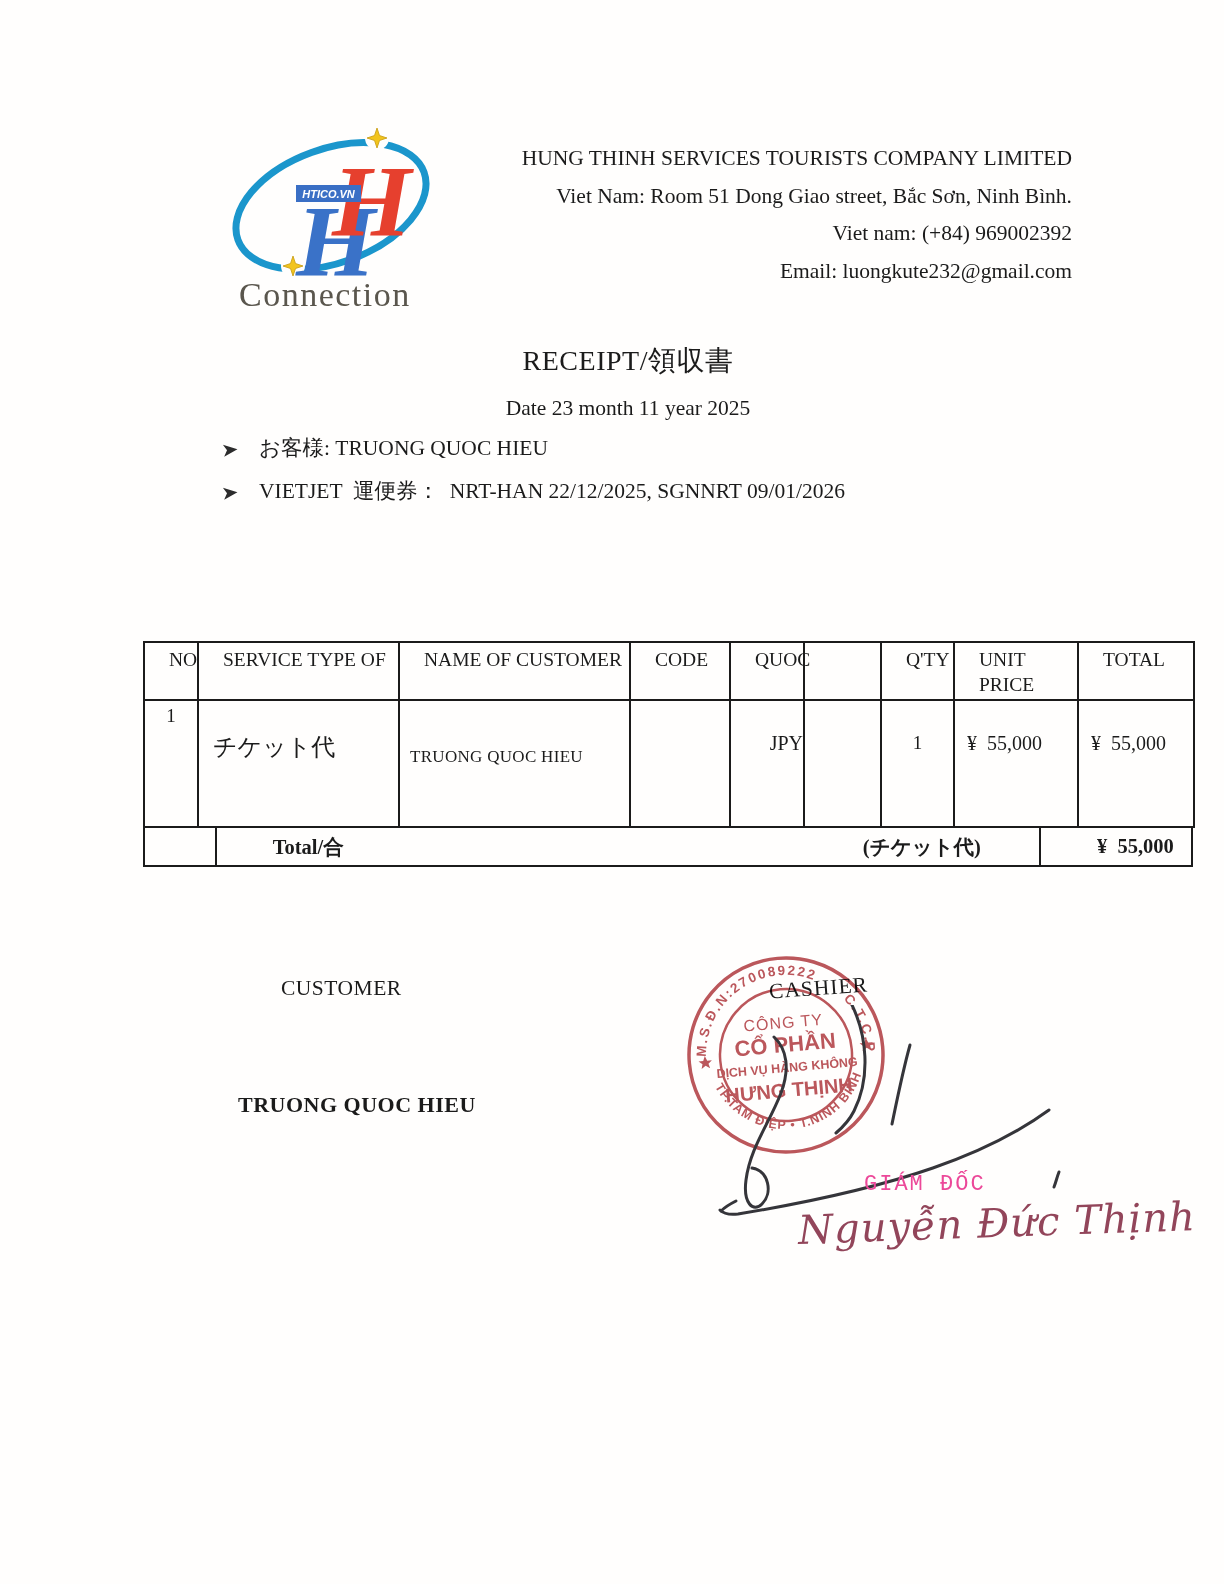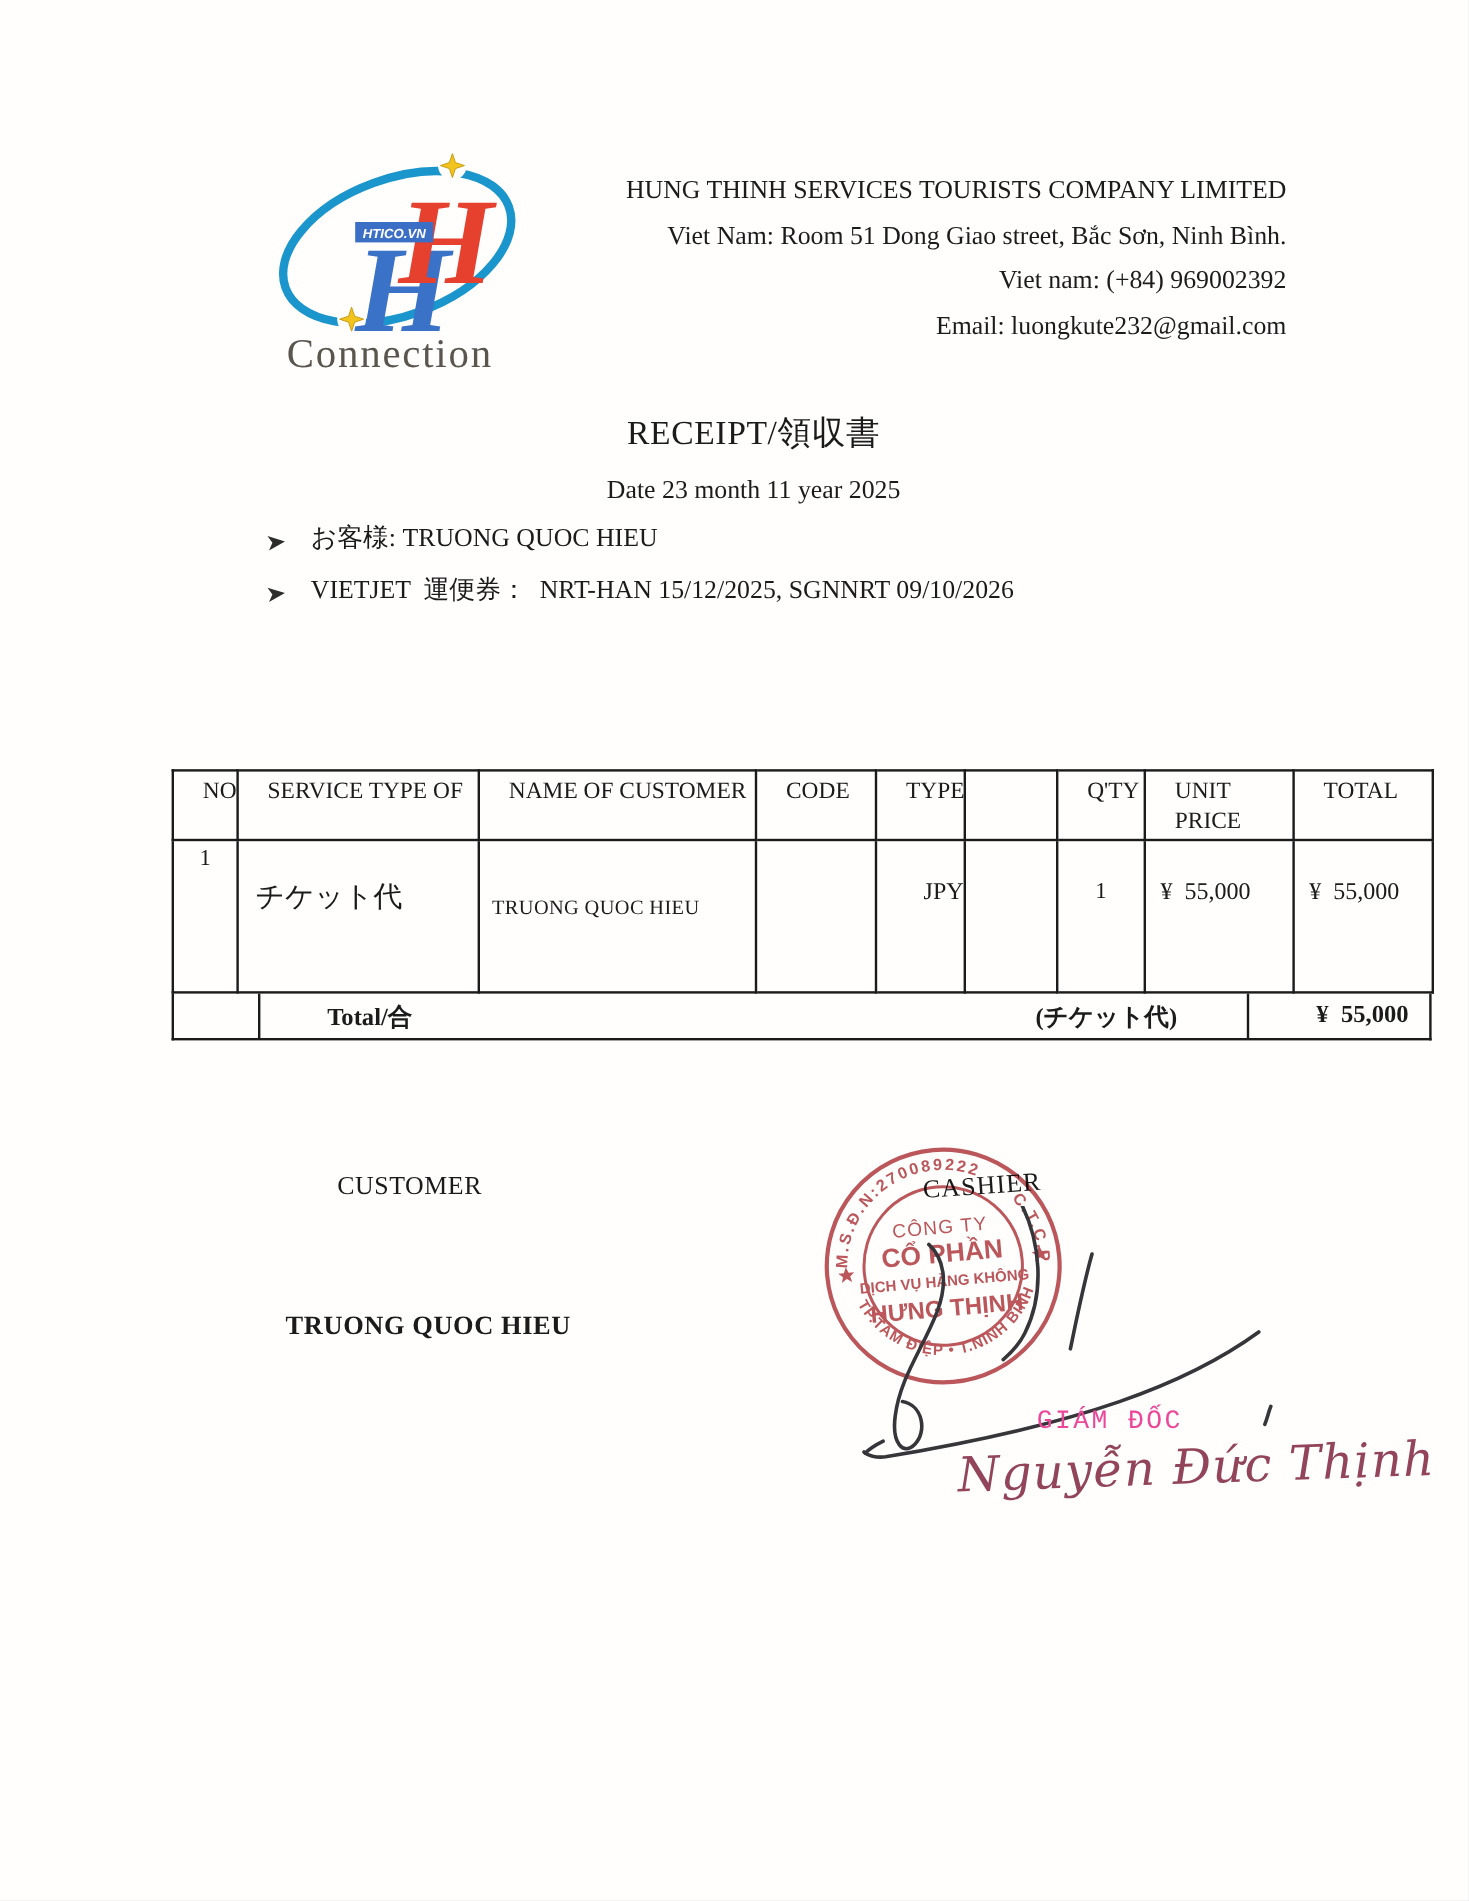--- a/index.html
+++ b/index.html
@@ -13,21 +13,21 @@
   .logo { position:absolute; left:222px; top:126px; width:214px; height:192px; }
   
   .company-block { position:absolute; top:140px; right:152px; width:640px; text-align:right; }
   .company-block .line { font-size:21.5px; line-height:37.5px; white-space:pre; }
   
   .doc-title { position:absolute; left:16px; top:342px; width:1224px; text-align:center;
                font-size:28px; letter-spacing:0.5px; }
   .doc-date  { position:absolute; left:16px; top:396px; width:1224px; text-align:center; font-size:21.5px; }
   
   .details { position:absolute; left:222px; top:436px; }
-  .detail-row { display:flex; align-items:flex-end; margin-bottom:19px; font-size:21.5px; line-height:24px; }
+  .detail-row { display:flex; align-items:center; margin-bottom:19px; font-size:21.5px; line-height:24px; }
   .bullet { width:17px; height:16px; margin:4px 20px 0 0; flex:none; }
   .detail-text { white-space:pre; }
   
   .tbl-wrap { position:absolute; left:143px; top:641px; width:1050px; }
   table.receipt { width:1050px; border-collapse:collapse; table-layout:fixed; }
   table.receipt th, table.receipt td { border:2px solid #1b1b1b; vertical-align:top; }
   table.receipt th { font-weight:normal; text-align:left; font-size:19.5px;
                      padding:4px 4px 2px 24px; height:57px; line-height:25px; }
   tr.body-row td { height:127px; }
   td.c-no   { text-align:center; padding-top:4px;  font-size:19px; }
@@ -103,21 +103,21 @@
     <div class="detail-row">
       <svg class="bullet" viewBox="0 0 17 16">
         <path d="M1.5,2 L15.5,8 L1.5,14 L5,8 Z" fill="#2c2c2c" transform="rotate(-6 8 8)"></path>
       </svg>
       <span class="detail-text">お客様: TRUONG QUOC HIEU</span>
     </div>
     <div class="detail-row">
       <svg class="bullet" viewBox="0 0 17 16">
         <path d="M1.5,2 L15.5,8 L1.5,14 L5,8 Z" fill="#2c2c2c" transform="rotate(-6 8 8)"></path>
       </svg>
-      <span class="detail-text">VIETJET  運便券：  NRT-HAN 15/12/2025, SGNNRT 09/10/2026</span>
+      <span class="detail-text">VIETJET  運便券：  NRT-HAN 22/12/2025, SGNNRT 09/01/2026</span>
     </div>
   </div>
 
   <div class="tbl-wrap">
     <table class="receipt">
       <colgroup>
         <col style="width:54px">
           <col style="width:201px">
           <col style="width:231px">
         <col style="width:100px">
@@ -126,21 +126,21 @@
         <col style="width:73px">
           <col style="width:124px">
           <col style="width:116px">
       </colgroup>
       <tbody>
           <tr>
         <th>NO</th>
         <th>SERVICE TYPE OF</th>
         <th>NAME OF CUSTOMER</th>
         <th>CODE</th>
-        <th>TYPE</th>
+        <th>QUOC</th>
         <th></th>
         <th>Q'TY</th>
         <th>UNIT PRICE</th>
         <th>TOTAL</th>
       </tr>
       <tr class="body-row">
         <td class="c-no">1</td>
         <td class="c-svc">チケット代</td>
         <td class="c-name">TRUONG QUOC HIEU</td>
         <td></td>

